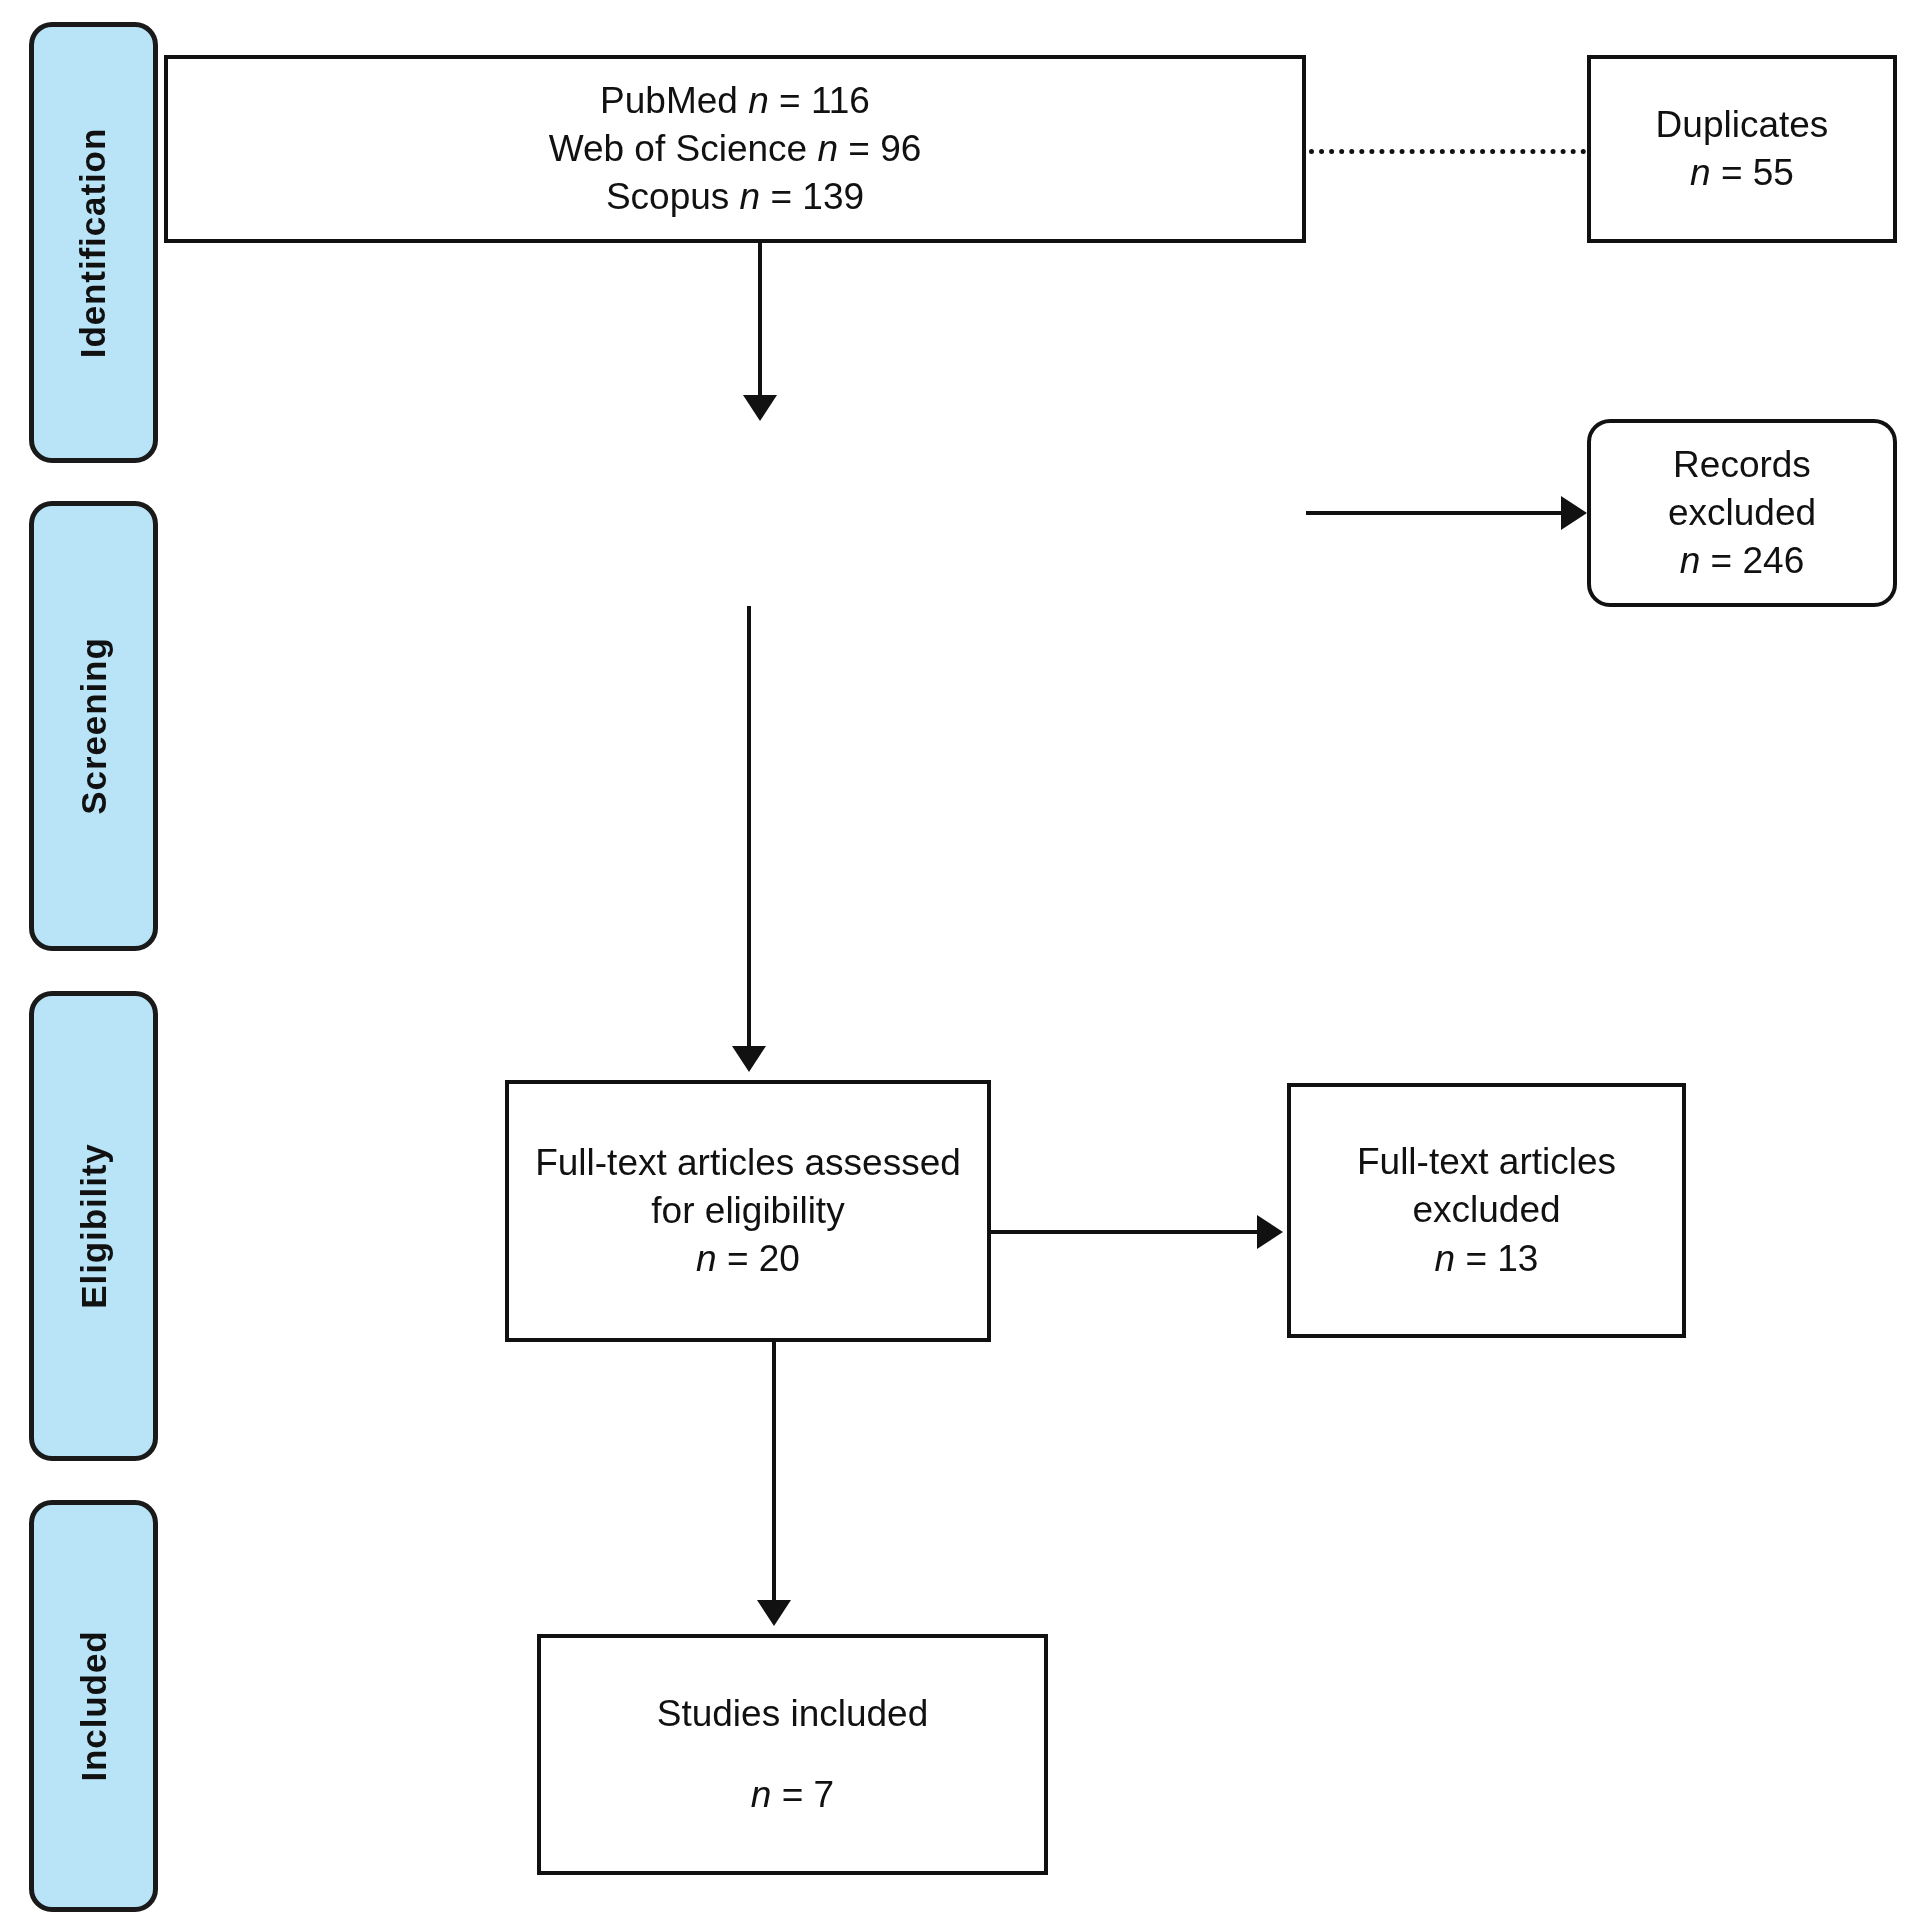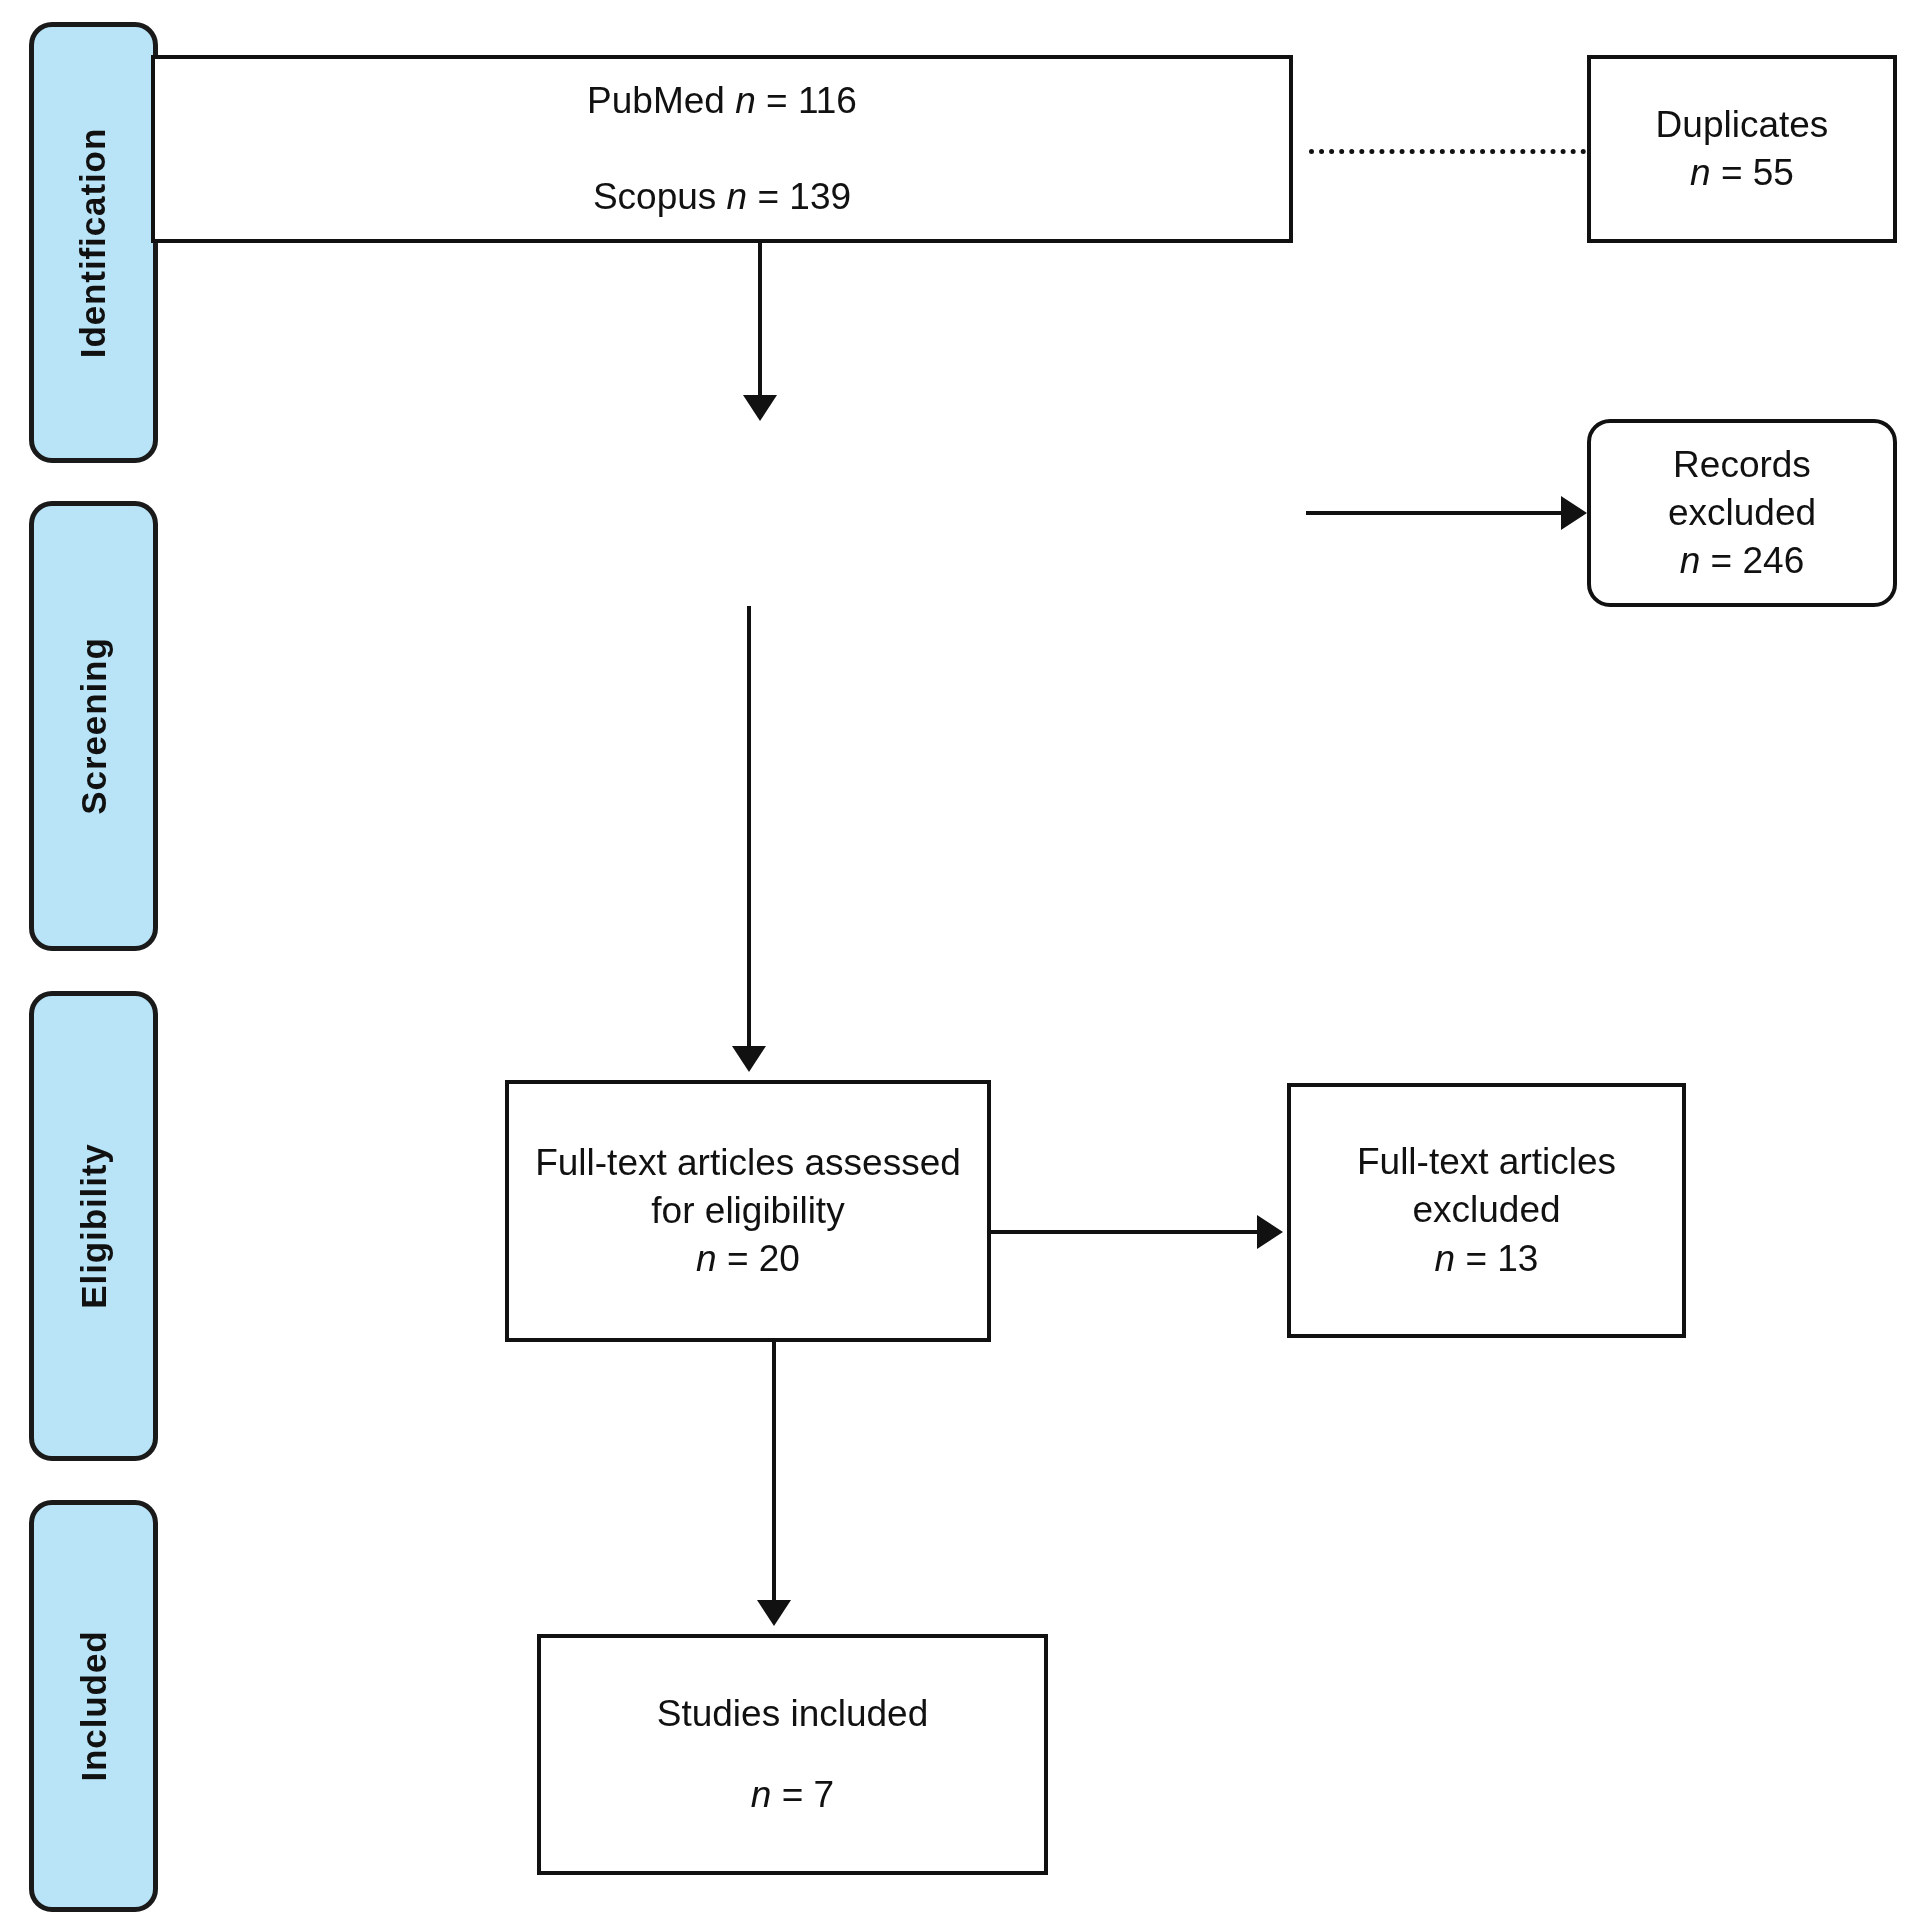--- a/index.html
+++ b/index.html
@@ -105,24 +105,24 @@
   </div>
 
   <div class="stage-label" style="left:29px; top:991px; width:129px; height:470px;">
     <span class="stage-text">Eligibility</span>
   </div>
 
   <div class="stage-label" style="left:29px; top:1500px; width:129px; height:412px;">
     <span class="stage-text">Included</span>
   </div>
 
-  <div class="flow-box" style="left:151px; top:55px; width:1142px; height:188px;">
+  <div class="flow-box" style="left:164px; top:55px; width:1142px; height:188px;">
     <div class="box-text">
       <span><span>PubMed </span><span class="ital">n</span><span> = 116</span></span><br>
-      <br>
+      <span><span>Web of Science </span><span class="ital">n</span><span> = 96</span></span><br>
       <span><span>Scopus </span><span class="ital">n</span><span> = 139</span></span>
     </div>
   </div>
 
   <div class="dotted-h" style="left:1309px; top:149px; width:277px;"></div>
 
   <div class="flow-box" style="left:1587px; top:55px; width:310px; height:188px;justify-content:center;">
     <div class="box-text">
       <span>Duplicates</span><br>
       <span><span class="ital">n</span><span> = 55</span></span>

